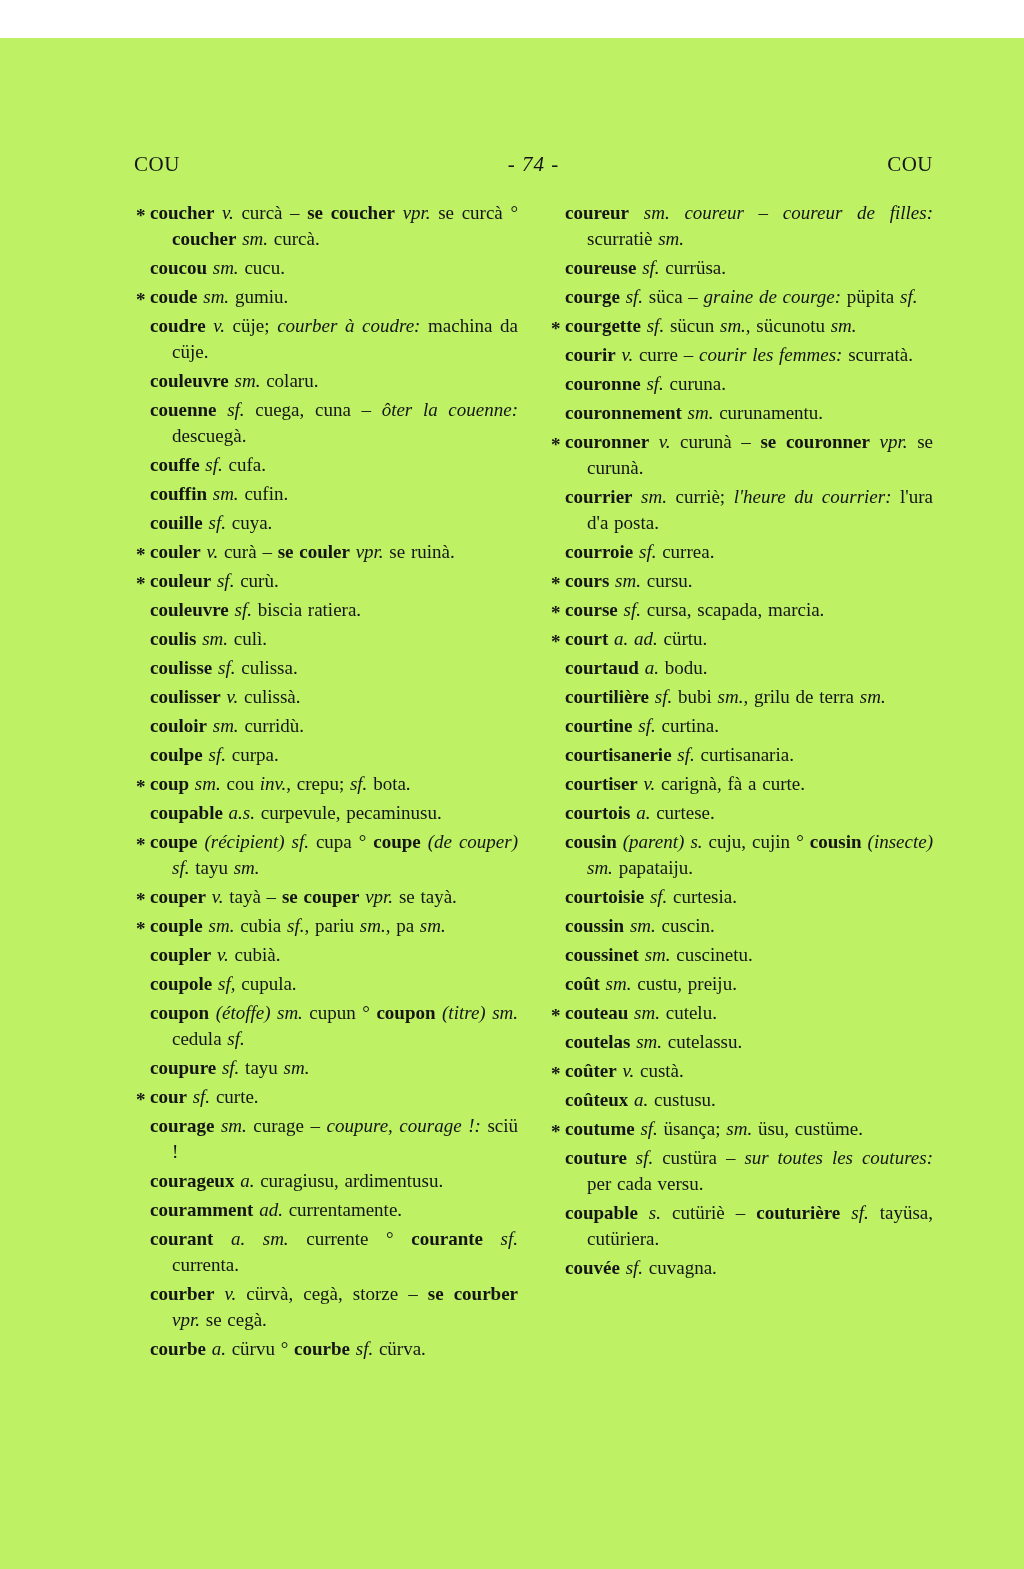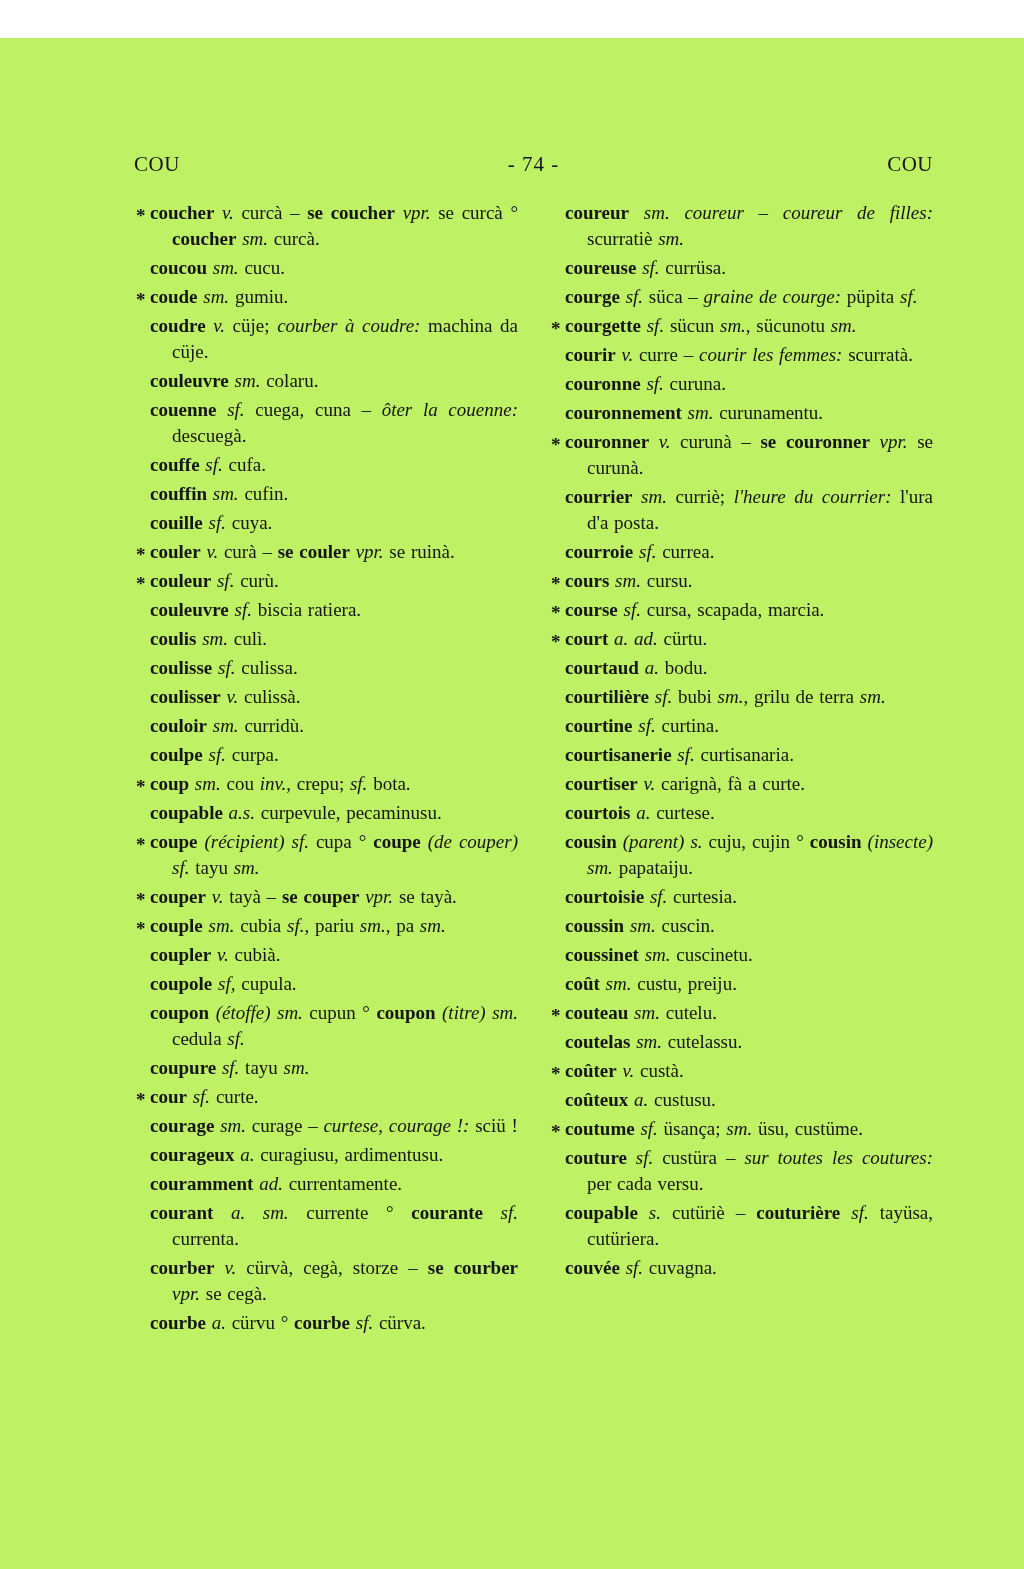--- a/index.html
+++ b/index.html
@@ -19,21 +19,21 @@
   }
   .running-head {
     position: absolute;
     top: 114px; left: 134px; width: 799px;
     display: flex;
     justify-content: space-between;
     align-items: baseline;
     font-size: 21px;
     letter-spacing: 0.5px;
   }
-  .running-head .pageno { letter-spacing: 1px; }
+  .running-head .pageno { letter-spacing: 1px; font-style: italic; }
   .columns {
     position: absolute;
     top: 162px; left: 134px; width: 799px;
     display: flex;
     gap: 31px;
   }
   .col { width: 384px; }
   .entry {
     position: relative;
     padding-left: 38px;
@@ -86,21 +86,21 @@
         <div class="entry"><span class="star">*</span><span class="b">coup</span><span class="i"> sm. </span><span class="n">cou </span><span class="i">inv.</span><span class="n">, crepu; </span><span class="i">sf. </span><span class="n">bota.</span></div>
         <div class="entry"><span class="b">coupable</span><span class="i"> a.s. </span><span class="n">curpevule, pecaminusu.</span></div>
         <div class="entry"><span class="star">*</span><span class="b">coupe</span><span class="i"> (récipient) sf. </span><span class="n">cupa ° </span><span class="b">coupe</span><span class="i"> (de couper) sf. </span><span class="n">tayu </span><span class="i">sm.</span></div>
         <div class="entry"><span class="star">*</span><span class="b">couper</span><span class="i"> v. </span><span class="n">tayà – </span><span class="b">se couper</span><span class="i"> vpr. </span><span class="n">se tayà.</span></div>
         <div class="entry"><span class="star">*</span><span class="b">couple</span><span class="i"> sm. </span><span class="n">cubia </span><span class="i">sf.</span><span class="n">, pariu </span><span class="i">sm.</span><span class="n">, pa </span><span class="i">sm.</span></div>
         <div class="entry"><span class="b">coupler</span><span class="i"> v. </span><span class="n">cubià.</span></div>
         <div class="entry"><span class="b">coupole</span><span class="i"> sf, </span><span class="n">cupula.</span></div>
         <div class="entry"><span class="b">coupon</span><span class="i"> (étoffe) sm. </span><span class="n">cupun ° </span><span class="b">coupon</span><span class="i"> (titre) sm. </span><span class="n">cedula </span><span class="i">sf.</span></div>
         <div class="entry"><span class="b">coupure</span><span class="i"> sf. </span><span class="n">tayu </span><span class="i">sm.</span></div>
         <div class="entry"><span class="star">*</span><span class="b">cour</span><span class="i"> sf. </span><span class="n">curte.</span></div>
-        <div class="entry"><span class="b">courage</span><span class="i"> sm. </span><span class="n">curage – </span><span class="i">curtese, courage !: </span><span class="n">sciü !</span></div>
+        <div class="entry"><span class="b">courage</span><span class="i"> sm. </span><span class="n">curage – </span><span class="i">coupure, courage !: </span><span class="n">sciü !</span></div>
         <div class="entry"><span class="b">courageux</span><span class="i"> a. </span><span class="n">curagiusu, ardimentusu.</span></div>
         <div class="entry"><span class="b">couramment</span><span class="i"> ad. </span><span class="n">currentamente.</span></div>
         <div class="entry"><span class="b">courant</span><span class="i"> a. sm. </span><span class="n">currente ° </span><span class="b">courante</span><span class="i"> sf. </span><span class="n">currenta.</span></div>
         <div class="entry"><span class="b">courber</span><span class="i"> v. </span><span class="n">cürvà, cegà, storze – </span><span class="b">se courber</span><span class="i"> vpr. </span><span class="n">se cegà.</span></div>
         <div class="entry"><span class="b">courbe</span><span class="i"> a. </span><span class="n">cürvu ° </span><span class="b">courbe</span><span class="i"> sf. </span><span class="n">cürva.</span></div>
       </section>
     <section class="col" id="col-right">
         <div class="entry"><span class="b">coureur</span><span class="i"> sm. coureur</span><span class="n"> – </span><span class="i">coureur de filles: </span><span class="n">scurratiè </span><span class="i">sm.</span></div>
         <div class="entry"><span class="b">coureuse</span><span class="i"> sf. </span><span class="n">currüsa.</span></div>
         <div class="entry"><span class="b">courge</span><span class="i"> sf. </span><span class="n">süca – </span><span class="i">graine de courge: </span><span class="n">püpita </span><span class="i">sf.</span></div>

